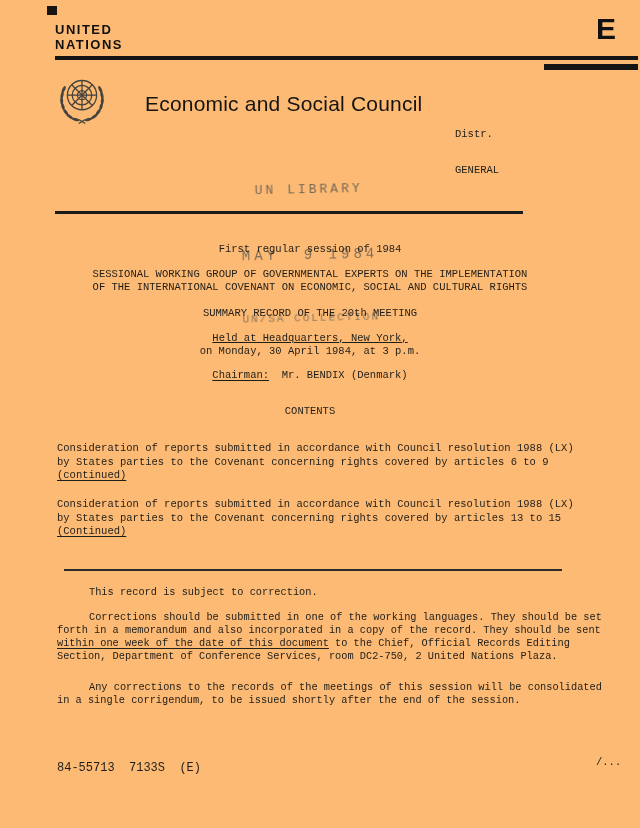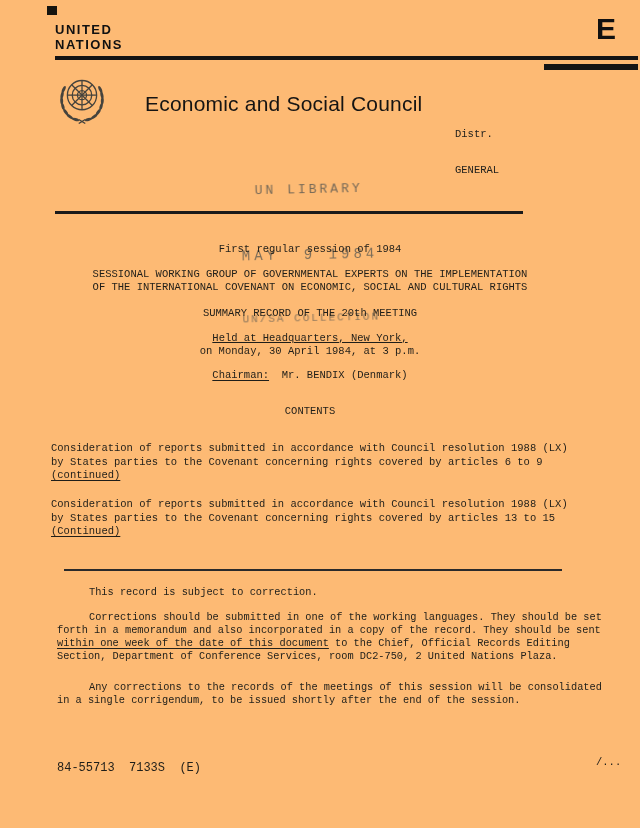--- a/index.html
+++ b/index.html
@@ -43,21 +43,21 @@
   .y-group2  { top:281px; }
   .y-record  { top:307px; }
   .y-held1   { top:332px;text-decoration:underline; }
   .y-held2   { top:345px; }
   .y-chair   { top:369px; }
   .y-contents{ top:405px; }
 
   .u { text-decoration:underline; text-underline-offset:2px; }
 
   
-  .item { left:51px; width:532px; font-size:10.5px; line-height:13.5px; color:#1f1e19; }
+  .item { left:57px; width:532px; font-size:10.5px; line-height:13.5px; color:#1f1e19; }
   .item-1 { top:442px; }
   .item-2 { top:498px; }
 
   
   .rule-foot { left:64px; top:569px; width:498px; height:2px; background:#2a2a2a; }
   .foot { left:57px; width:545px; font-size:10.3px; line-height:13px; color:#23221c; text-indent:32px; }
   .foot-1 { top:586px; }
   .foot-2 { top:611px; }
   .foot-3 { top:681px; }
 

